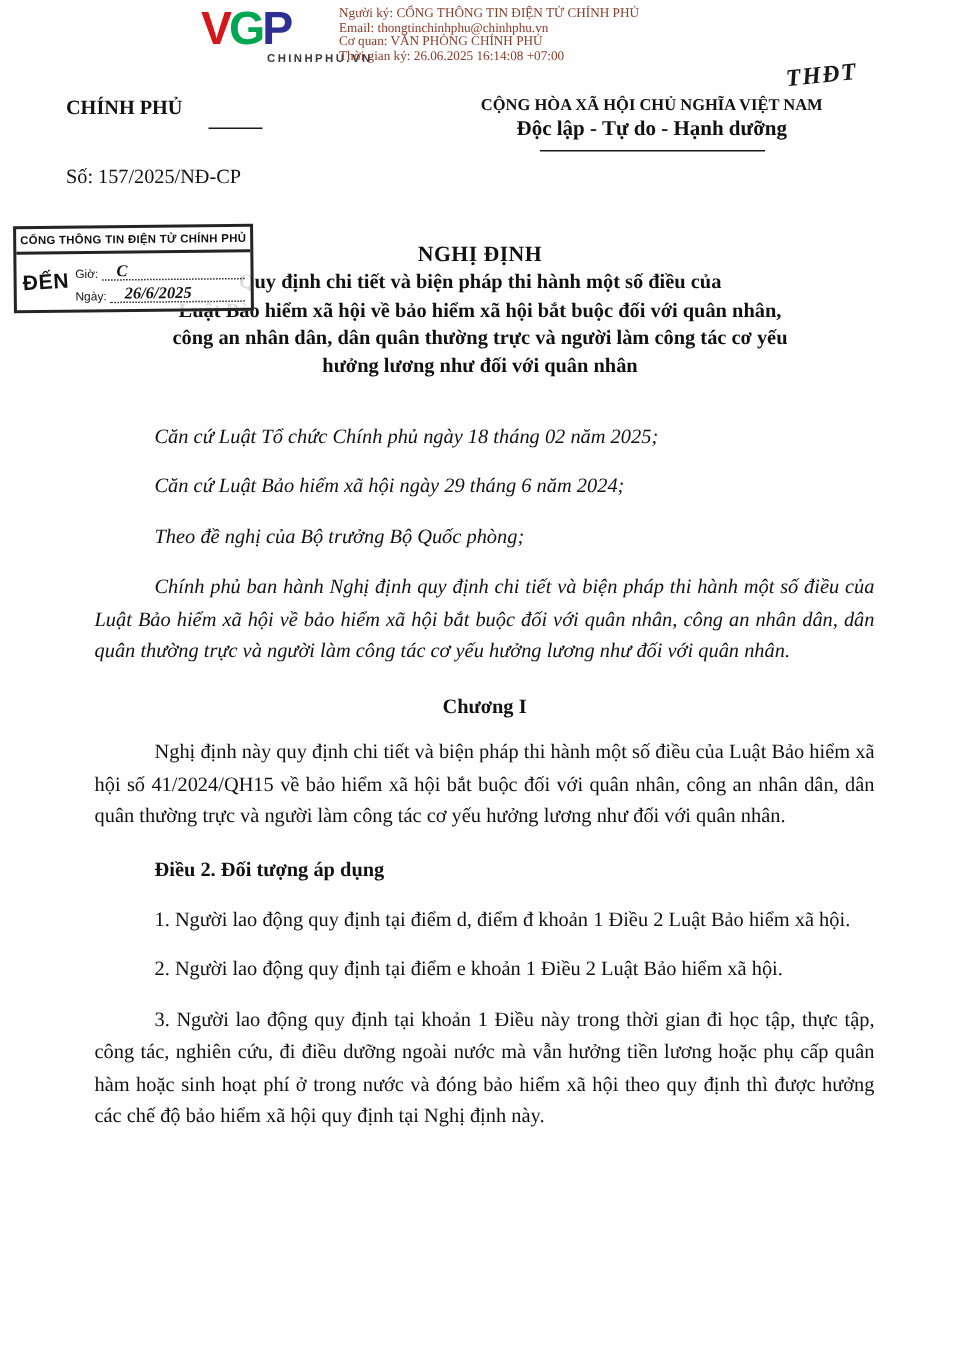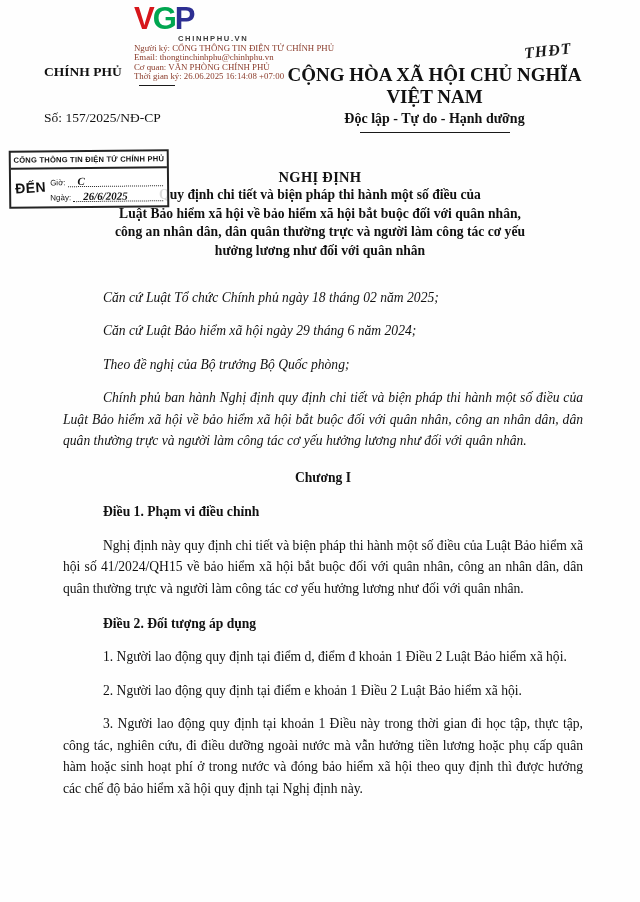--- a/index.html
+++ b/index.html
@@ -5,37 +5,37 @@
   * { margin:0; padding:0; box-sizing:border-box; }
   html,body { background:#e8e8e8; }
   .page {
     position:relative; width:640px; height:902px; margin:0 auto;
     background:#fefefe; color:#111;
     font-family:"Liberation Serif", serif;
     overflow:hidden;
   }
 
   
-  .sig-band { position:absolute; left:134px; top:3px; display:flex; align-items:flex-start;flex-direction:column; }
+  .sig-band { position:absolute; left:134px; top:3px; display:flex; align-items:flex-start; }
   .vgp-logo { width:92px; text-align:left; line-height:1; }
   .vgp-letters { font-family:"Liberation Sans", sans-serif; font-weight:900; font-size:31px; letter-spacing:-2px; }
   .vgp-domain { font-family:"Liberation Sans", sans-serif; font-weight:700; font-size:7.6px; letter-spacing:1.6px; color:#3a3a3a; margin-top:1px;margin-left:44px; }
   .sig-lines { font-size:8.8px; line-height:9.6px; color:#8a3b2a; padding-top:1px; white-space:nowrap; }
 
   
   .thdt { position:absolute; top:42px; left:524px; font-size:16px; font-style:italic; font-weight:600; transform:rotate(-6deg); letter-spacing:1px; color:#1a1a1a; }
 
   
   .gov-header { display:flex; margin-top:64px; padding:0 40px 0 44px; }
   .gov-left { width:225px; text-align:left; }
   .issuer { font-weight:bold; font-size:13.5px; }
   .rule-short { width:36px; border-top:1.4px solid #1a1a1a; margin:5px auto 0 auto; }
   .doc-number { font-size:13.5px; margin-top:24px; }
   .gov-right { flex:1; text-align:center; }
-  .motto1 { font-weight:bold; font-size:19px; }
+  .motto1 { font-weight:bold; font-size:11px; }
   .motto2 { font-weight:bold; font-size:14px; margin-top:3px; }
   .rule-mid { width:150px; border-top:1.4px solid #1a1a1a; margin:5px auto 0 auto; }
   .place-date { font-style:italic; font-size:13.5px; margin-top:14px; }
 
   
   .stamp { position:absolute; left:9px; top:150px; width:160px; border:2px solid #242424; background:rgba(255,255,255,.85); transform:rotate(-0.6deg); font-family:"Liberation Sans", sans-serif; }
   .stamp-office { border-bottom:2px solid #242424; font-weight:700; font-size:7.6px; text-align:center; padding:3px 1px; letter-spacing:.2px; }
   .stamp-body { display:flex; padding:3px 4px 4px 4px; }
   .stamp-den { font-weight:800; font-size:14px; letter-spacing:.5px; align-self:center; transform:rotate(-3deg); }
   .stamp-fields { flex:1; padding-left:4px; font-size:8px; }
@@ -122,21 +122,20 @@
   <div class="content">
     <p class="para italic">Căn cứ Luật Tổ chức Chính phủ ngày 18 tháng 02 năm 2025;</p>
     <p class="para italic">Căn cứ Luật Bảo hiểm xã hội ngày 29 tháng 6 năm 2024;</p>
     <p class="para italic">Theo đề nghị của Bộ trưởng Bộ Quốc phòng;</p>
     <p class="para italic justify">Chính phủ ban hành Nghị định quy định chi tiết và biện pháp thi hành một số điều của Luật Bảo hiểm xã hội về bảo hiểm xã hội bắt buộc đối với quân nhân, công an nhân dân, dân quân thường trực và người làm công tác cơ yếu hưởng lương như đối với quân nhân.</p>
 
     <div class="chapter">
       <div>Chương I</div>
     </div>
 
-    <p class="article-heading">Điều 1. Phạm vi điều chỉnh</p>
     <p class="para justify">Nghị định này quy định chi tiết và biện pháp thi hành một số điều của Luật Bảo hiểm xã hội số 41/2024/QH15 về bảo hiểm xã hội bắt buộc đối với quân nhân, công an nhân dân, dân quân thường trực và người làm công tác cơ yếu hưởng lương như đối với quân nhân.</p>
 
     <p class="article-heading">Điều 2. Đối tượng áp dụng</p>
     <p class="para justify">1. Người lao động quy định tại điểm d, điểm đ khoản 1 Điều 2 Luật Bảo hiểm xã hội.</p>
     <p class="para justify">2. Người lao động quy định tại điểm e khoản 1 Điều 2 Luật Bảo hiểm xã hội.</p>
     <p class="para justify">3. Người lao động quy định tại khoản 1 Điều này trong thời gian đi học tập, thực tập, công tác, nghiên cứu, đi điều dưỡng ngoài nước mà vẫn hưởng tiền lương hoặc phụ cấp quân hàm hoặc sinh hoạt phí ở trong nước và đóng bảo hiểm xã hội theo quy định thì được hưởng các chế độ bảo hiểm xã hội quy định tại Nghị định này.</p>
   </div>
 
 </div>
 

